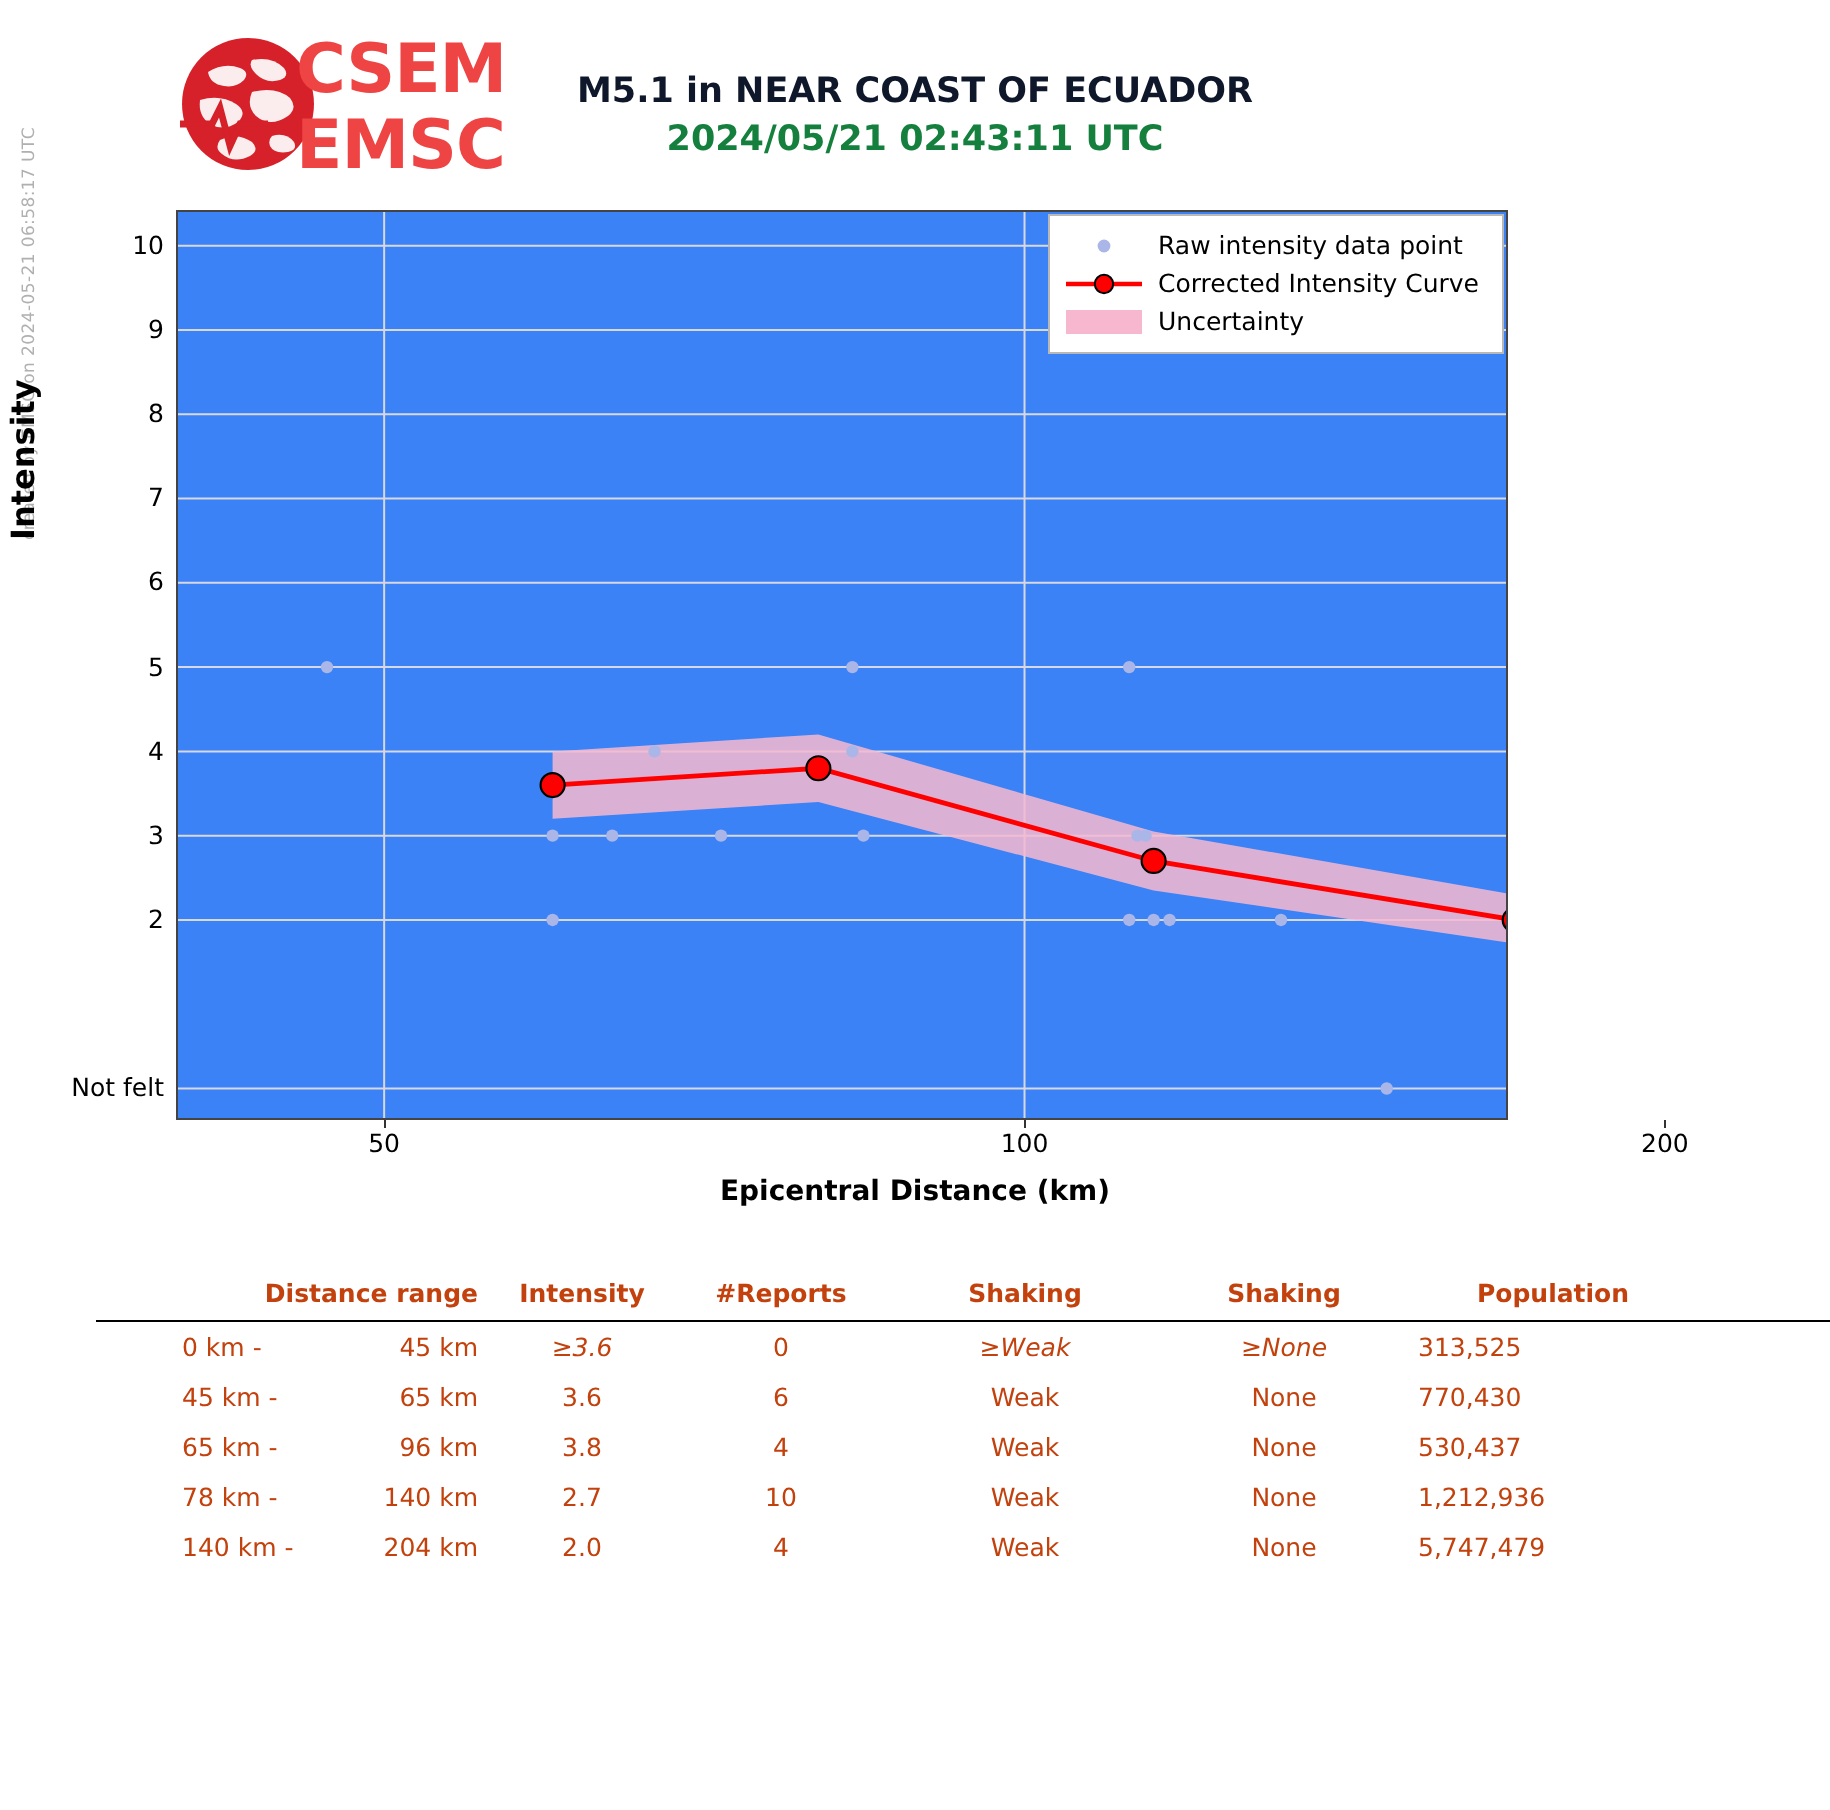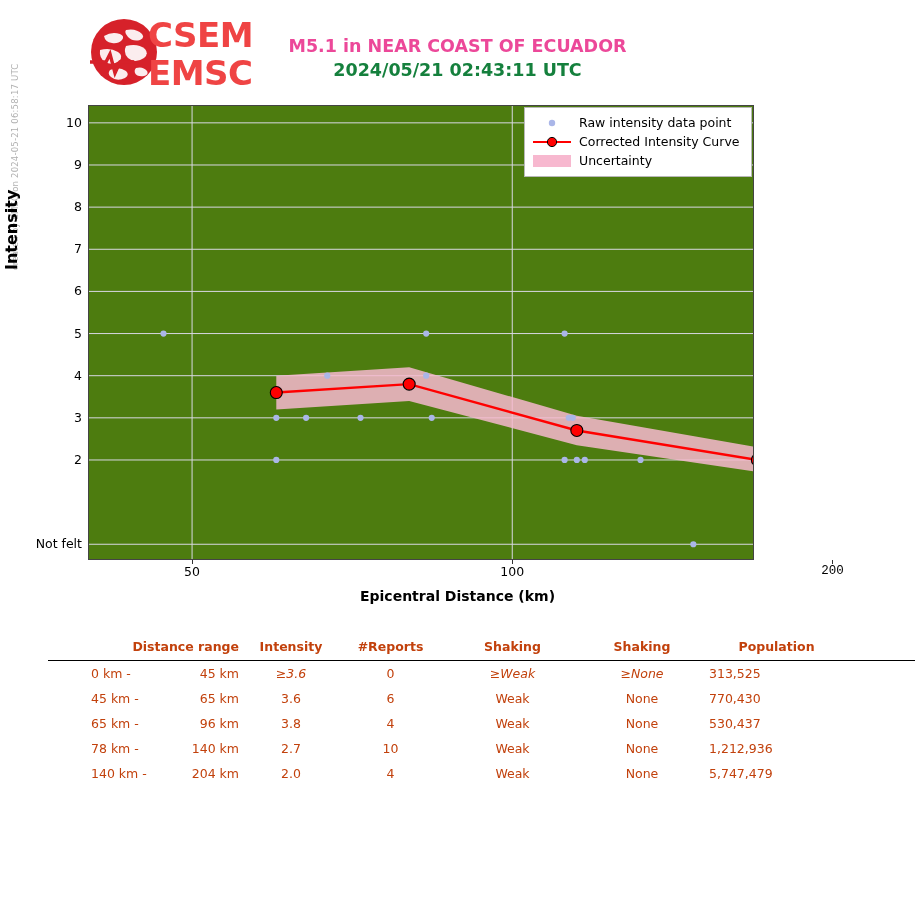--- a/index.html
+++ b/index.html
@@ -64,21 +64,21 @@
 
   
   .title-main {
     position: absolute;
     left: 0;
     top: 36px;
     width: 915px;
     text-align: center;
     font-size: 17.5px;
     font-weight: bold;
-    color: #ec4899;
+    color: #0f172a;
   }
   .title-sub {
     position: absolute;
     left: 0;
     top: 60px;
     width: 915px;
     text-align: center;
     font-size: 17.5px;
     font-weight: bold;
     color: #15803d;
@@ -86,21 +86,21 @@
 
   
   .plot-frame {
     position: absolute;
     left: 88px;
     top: 105px;
     width: 666px;
     height: 455px;
     border: 1px solid #444;
     box-sizing: border-box;
-    background: #4d7c0f;
+    background: #3b82f6;
   }
   .plot-inner {
     position: absolute;
     inset: 0;
     overflow: hidden;
   }
   .ytick-label {
     position: absolute;
     right: 0;
     width: 80px;
@@ -329,21 +329,21 @@
       <div class="ytick-label" style="top: 333.553px; right: 833px;">5</div>
       <div class="ytick-label" style="top: 291.414px; right: 833px;">6</div>
       <div class="ytick-label" style="top: 249.274px; right: 833px;">7</div>
       <div class="ytick-label" style="top: 207.135px; right: 833px;">8</div>
       <div class="ytick-label" style="top: 164.995px; right: 833px;">9</div>
       <div class="ytick-label" style="top: 122.856px; right: 833px;">10</div>
       <div class="xtick-label" style="left: 192.076px;">50</div>
       <div class="xtick-mark" style="left: 192.076px;"></div>
       <div class="xtick-label" style="left: 512.258px;">100</div>
       <div class="xtick-mark" style="left: 512.258px;"></div>
-      <div class="xtick-label" style="left: 832.44px; font-family: Liberation Mono, monospace;">200</div>
+      <div class="xtick-label" style="left: 832.44px;">200</div>
       <div class="xtick-mark" style="left: 832.44px;"></div>
     </div>
 
   <div class="xlabel-axis">Epicentral Distance (km)</div>
 
   <div class="table-wrap">
     <table class="report">
       <thead>
         <tr>
           <th class="col-range">Distance range</th>

